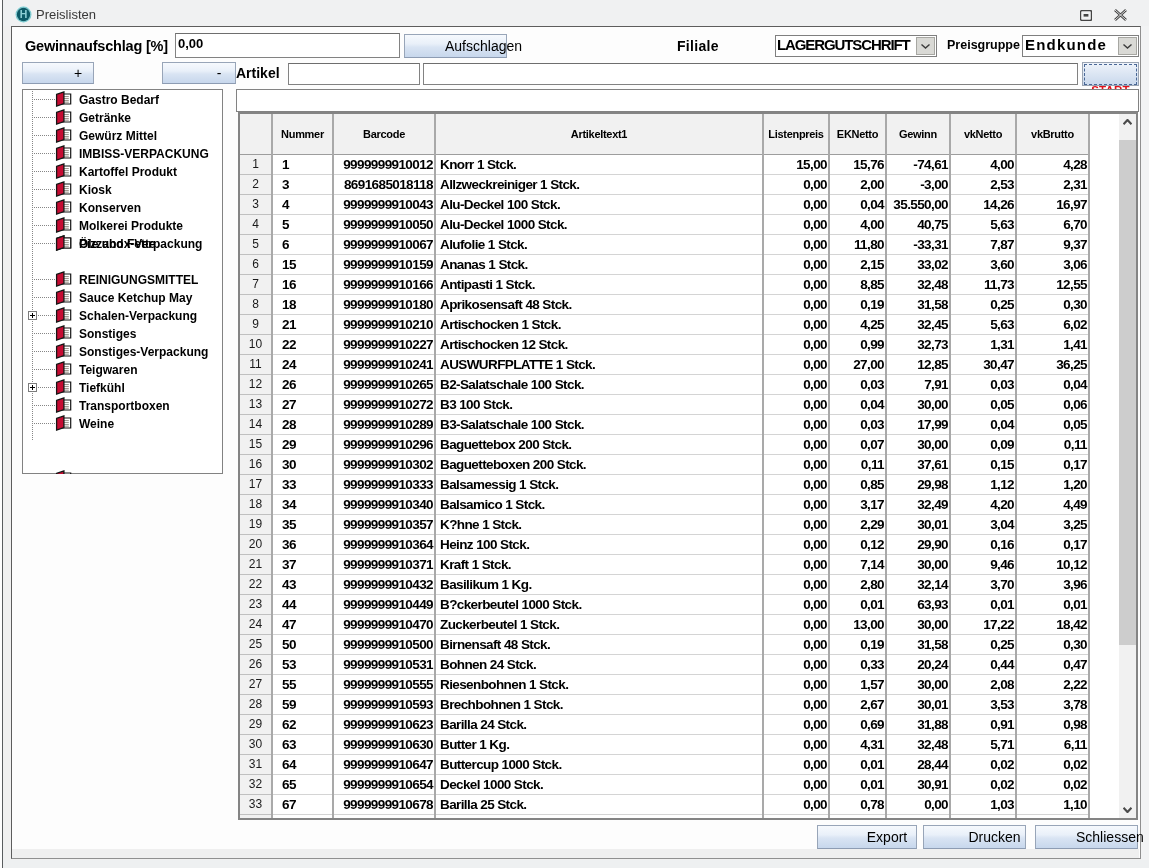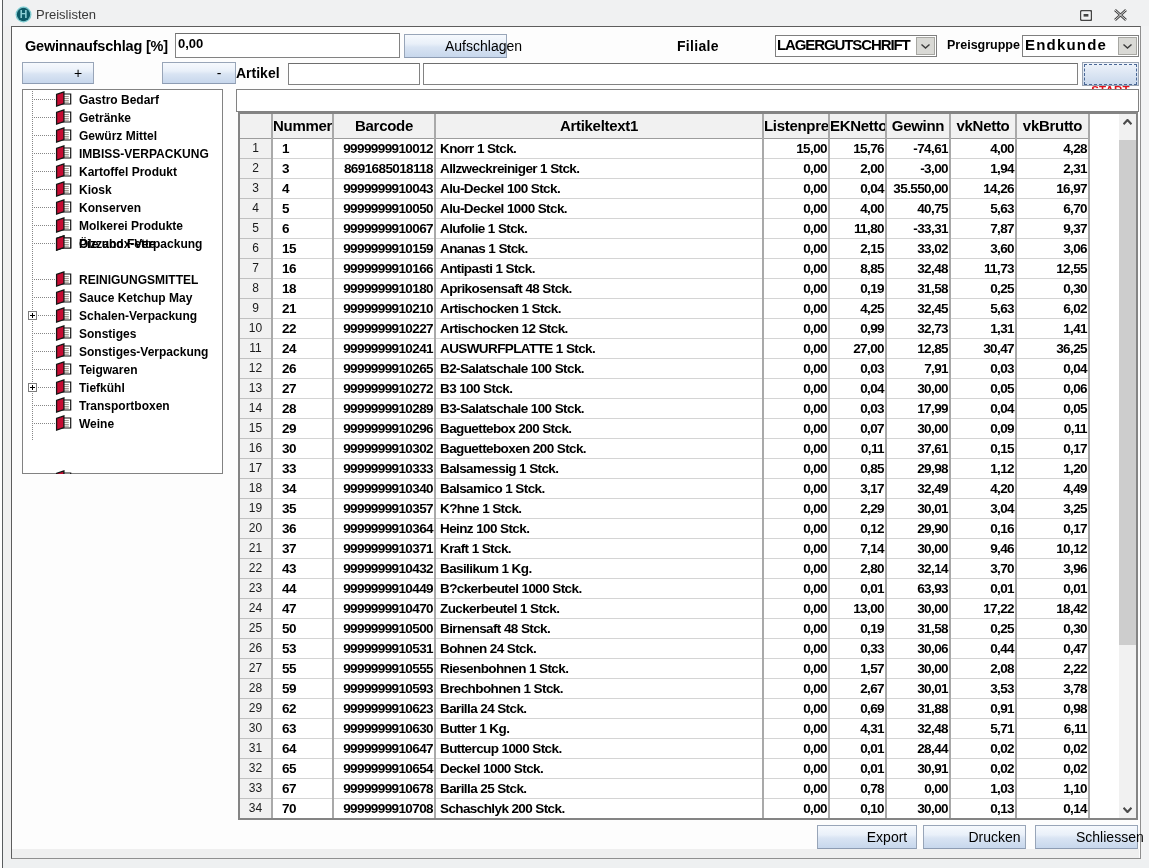--- a/index.html
+++ b/index.html
@@ -36,22 +36,22 @@
 .plus { position:absolute; left:6px; top:4px; width:9px; height:9px; background:#fff;
         border:1px solid #7c7c7c; }
 .plus:before { content:""; position:absolute; left:1px; top:3px; width:5px; height:1px; background:#000; }
 .plus:after  { content:""; position:absolute; left:3px; top:1px; width:1px; height:5px; background:#000; }
 .bicon { position:absolute; left:33px; top:0px; }
 
 #topbox { left:236px; top:89px; width:903px; height:23px; background:#fff; border:1px solid #828282; }
 
 #tablewrap { left:238px; top:112px; width:900px; height:708px; border:2px solid #848484; background:#fff; overflow:hidden; }
 #grid { border-collapse:collapse; table-layout:fixed; width:849px; position:absolute; left:0; top:0; }
-#grid th { background:#f1f1f1; font-weight:bold; font-size:15px; letter-spacing:-0.3px; color:#000; overflow:hidden;
-           border-right:2px solid #a9a9a9; border-bottom:1px solid #9d9d9d; height:24px;
+#grid th { background:#f1f1f1; font-weight:bold; font-size:11px; letter-spacing:-0.3px; color:#000; overflow:hidden;
+           border-right:2px solid #a9a9a9; border-bottom:1px solid #9d9d9d; height:40px;
            text-align:center; vertical-align:middle; }
 #grid td { font-weight:bold; font-size:13.5px; letter-spacing:-0.6px; color:#000; height:20px;
            border-right:2px solid #a9a9a9; border-bottom:1px solid #d4d4d4;
            padding:0 1px 0 4px; white-space:nowrap; overflow:hidden; vertical-align:middle; }
 #grid td.rn { background:#f1f1f1; font-weight:normal !important; font-size:12px; letter-spacing:0; color:#1a1a1a;
               text-align:center; border-bottom:1px solid #c0c0c0; padding:0; }
 #grid td.r { text-align:right; }
 #grid td.nm { padding-left:9px; }
 
 #sb { left:1119px; top:114px; width:17px; height:704px; background:#f1f1f1; }
@@ -341,21 +341,21 @@
           <td class="r">4,28</td>
         </tr>
         <tr>
           <td class="rn">2</td>
           <td class="nm">3</td>
           <td class="r">8691685018118</td>
           <td>Allzweckreiniger 1 Stck.</td>
           <td class="r">0,00</td>
           <td class="r">2,00</td>
           <td class="r">-3,00</td>
-          <td class="r">1,94</td>
+          <td class="r">2,53</td>
           <td class="r">2,31</td>
         </tr>
         <tr>
           <td class="rn">3</td>
           <td class="nm">4</td>
           <td class="r">9999999910043</td>
           <td>Alu-Deckel 100 Stck.</td>
           <td class="r">0,00</td>
           <td class="r">0,04</td>
           <td class="r">35.550,00</td>
@@ -604,21 +604,21 @@
           <td class="r">0,25</td>
           <td class="r">0,30</td>
         </tr>
         <tr>
           <td class="rn">26</td>
           <td class="nm">53</td>
           <td class="r">9999999910531</td>
           <td>Bohnen 24 Stck.</td>
           <td class="r">0,00</td>
           <td class="r">0,33</td>
-          <td class="r">30,06</td>
+          <td class="r">20,24</td>
           <td class="r">0,44</td>
           <td class="r">0,47</td>
         </tr>
         <tr>
           <td class="rn">27</td>
           <td class="nm">55</td>
           <td class="r">9999999910555</td>
           <td>Riesenbohnen 1 Stck.</td>
           <td class="r">0,00</td>
           <td class="r">1,57</td>

